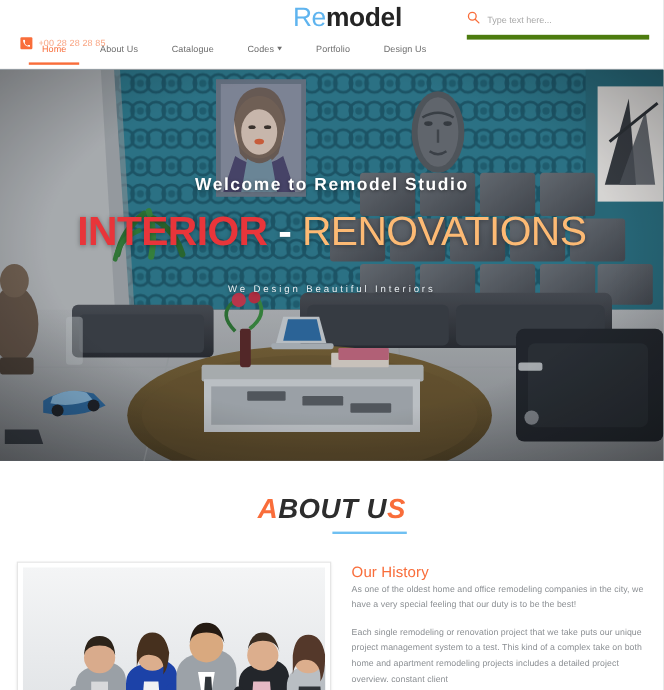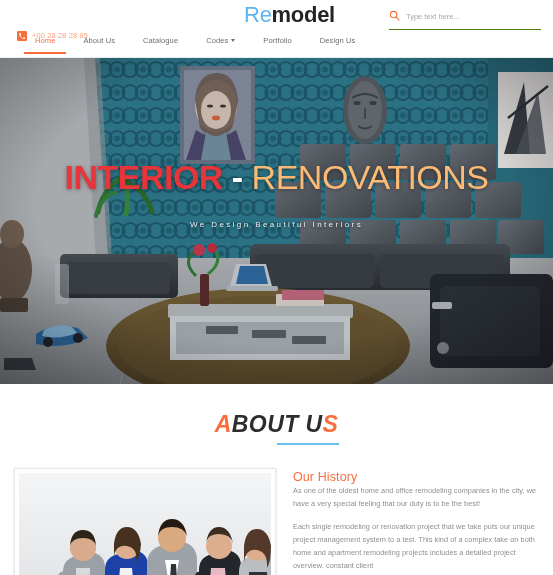--- a/index.html
+++ b/index.html
@@ -56,21 +56,21 @@
   .logo .model { color: #242424; font-weight: 700; }
 
   .search-wrap {
     position: absolute;
     right: 12px;
     top: 7px;
     width: 152px;
     display: flex;
     align-items: center;
     gap: 6px;
-    border-bottom: 1px solid #4d7c0f;
+    border-bottom: 4px solid #4d7c0f;
     padding-bottom: 4px;
   }
   .search-icon { flex: 0 0 auto; display: block; }
   .search-input {
     border: none;
     outline: none;
     background: transparent;
     font-family: "Liberation Sans", sans-serif;
     font-size: 7.5px;
     color: #9b9b9b;
@@ -396,20 +396,21 @@
     <ellipse cx="12" cy="212" rx="20" ry="32" fill="#6b5a4c"></ellipse>
     <ellipse cx="12" cy="176" rx="12" ry="14" fill="#7a6857"></ellipse>
     <rect x="0" y="240" width="28" height="14" rx="2" fill="#4f443a"></rect>
 
     <rect x="0" y="0" width="553" height="326" fill="url(#vig)"></rect>
   </svg>
 
   <div class="hero-overlay"></div>
 
   <div class="hero-text">
+    <div class="hero-welcome">Welcome to Remodel Studio</div>
     <div class="hero-headline">
       <span class="hl-interior">INTERIOR</span><span class="hl-dash"> - </span><span class="hl-renov">RENOVATIONS</span>
     </div>
     <div class="hero-sub">We Design Beautiful Interiors</div>
   </div>
 </div>
 
 <div class="about">
   <div class="about-title">
     <span class="o">A</span><span>BOUT U</span><span class="o">S</span>

